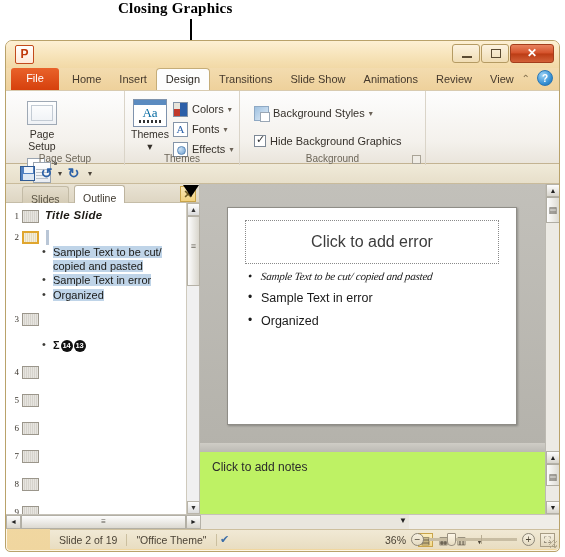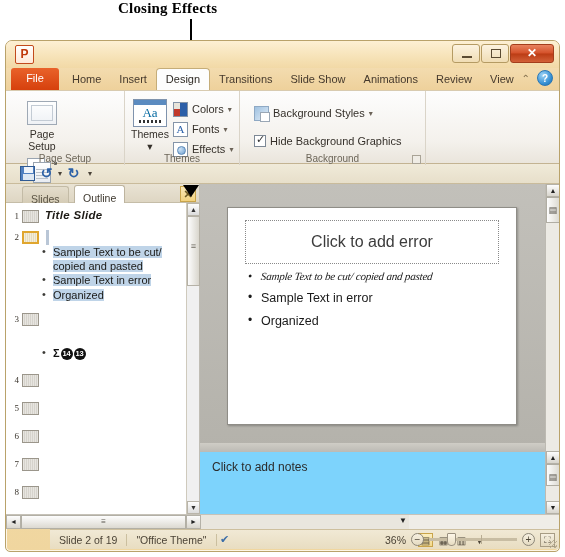--- a/index.html
+++ b/index.html
@@ -342,21 +342,21 @@
   .ph-body { position:absolute; left:20px; top:62px; right:14px; }
   .sb-line { position:relative; padding-left:13px; margin-bottom:9px; font-size:12.5px; color:#1a1a1a; }
   .sb-line:before{ content:"•"; position:absolute; left:0; top:-1px; font-size:12px; color:#1a1a1a;}
   .sb-line.script {
     font-family:"Liberation Serif", serif;
     font-style:italic; font-size:11px; letter-spacing:-.2px;
     transform: skewX(-6deg);
   }
   .notes {
     position:absolute; left:0; right:14px; bottom:0; height:63px;
-    background:#7dd3fc; border-top:1px solid #9e9c96;
+    background:#bef264; border-top:1px solid #9e9c96;
   }
   .notes-splitter{
     position:absolute; left:0; right:0; top:-9px; height:9px;
     background:linear-gradient(180deg,#cfcdc6,#bcbab4);
   }
   .notes-text { padding:8px 0 0 12px; font-size:12px; color:#2b2b2b; }
 
   
   .rsb {
     position:absolute; right:0; top:0; bottom:0; width:14px;
@@ -424,21 +424,21 @@
   .fitbtn { width:15px;height:14px; border:1px solid #a79c84; background:linear-gradient(180deg,#f6f0e1,#e3d9bf);
     font-size:9px; text-align:center; line-height:12px; color:#4b4336;}
   .grip { position:absolute; right:2px; bottom:1px; width:8px; height:8px;
     background: repeating-linear-gradient(135deg,#b9ad92 0 1px, transparent 1px 3px);}
 </style>
 </head>
 <body>
 
 <div id="root">
 
-  <div class="annot-label">Closing Effects</div>
+  <div class="annot-label">Closing Graphics</div>
   <div class="annot-line"></div>
   <div class="annot-arrow"></div>
 
   <div class="window">
 
     <div class="titlebar">
       <div class="app-orb">P</div>
       <div class="wincontrols">
         <div class="wbtn">
             <span class="min-bar"></span>
@@ -578,21 +578,21 @@
           <div class="ol-bullets">
             <div class="ol-bullet"><span class="hl">Sample Text to be cut/ copied and pasted</span></div>
             <div class="ol-bullet"><span class="hl">Sample Text in error</span></div>
             <div class="ol-bullet"><span class="hl">Organized</span></div>
           </div>
 
           <div class="ol-row" style="margin-top:8px;">
             <div class="ol-num">3</div>
             <div class="ol-thumb"></div>
           </div>
-          <div class="ol-bullets" style="margin-top:20px;">
+          <div class="ol-bullets" style="margin-top:12px;">
             <div class="ol-bullet">
               <span class="ol-sym">Σ</span><span class="circnum">14</span><span class="circnum">13</span>
             </div>
           </div>
 
           <div class="ol-row" style="margin-top:10px;">
             <div class="ol-num">4</div>
             <div class="ol-thumb"></div>
           </div>
           <div class="ol-row" style="margin-top:11px;">

